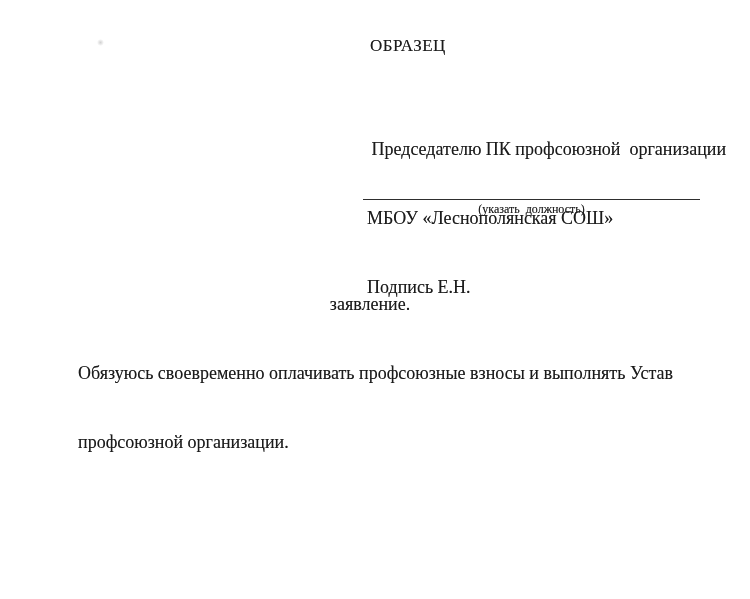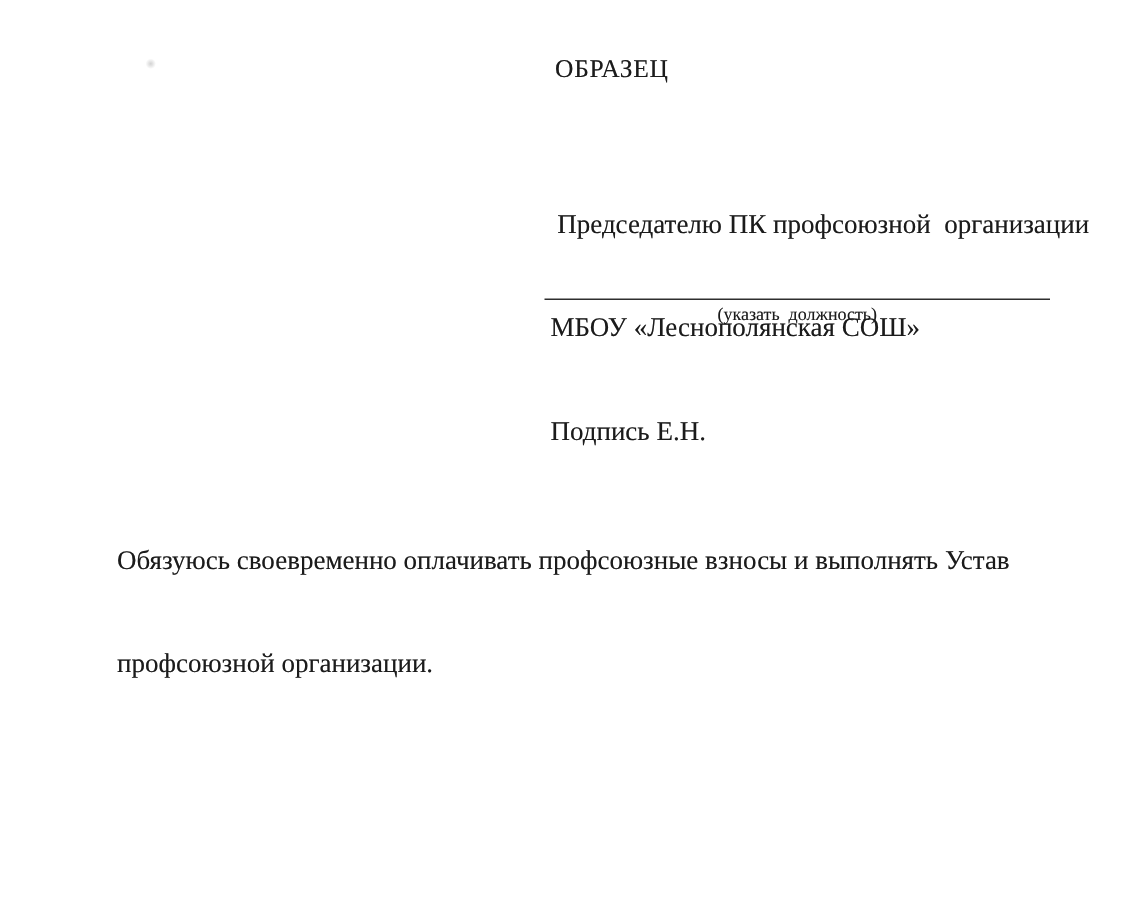--- a/index.html
+++ b/index.html
@@ -99,20 +99,21 @@
     <div> Председателю ПК профсоюзной  организации</div>
     <div>МБОУ «Леснополянская СОШ»</div>
     <div>Подпись Е.Н.</div>
   </div>
 
 
   <div class="blank blank-position">
     <div class="caption">(указать  должность)</div>
   </div>
 
+  <div class="app-heading">заявление.</div>
 
   <div class="app-body">
     <div>Обязуюсь своевременно оплачивать профсоюзные взносы и выполнять Устав</div>
     <div>профсоюзной организации.</div>
   </div>
 
   <div class="sig-row">
     <span class="date-label">Дата</span>
     <span class="signature-label">Подпись</span>
   </div>

